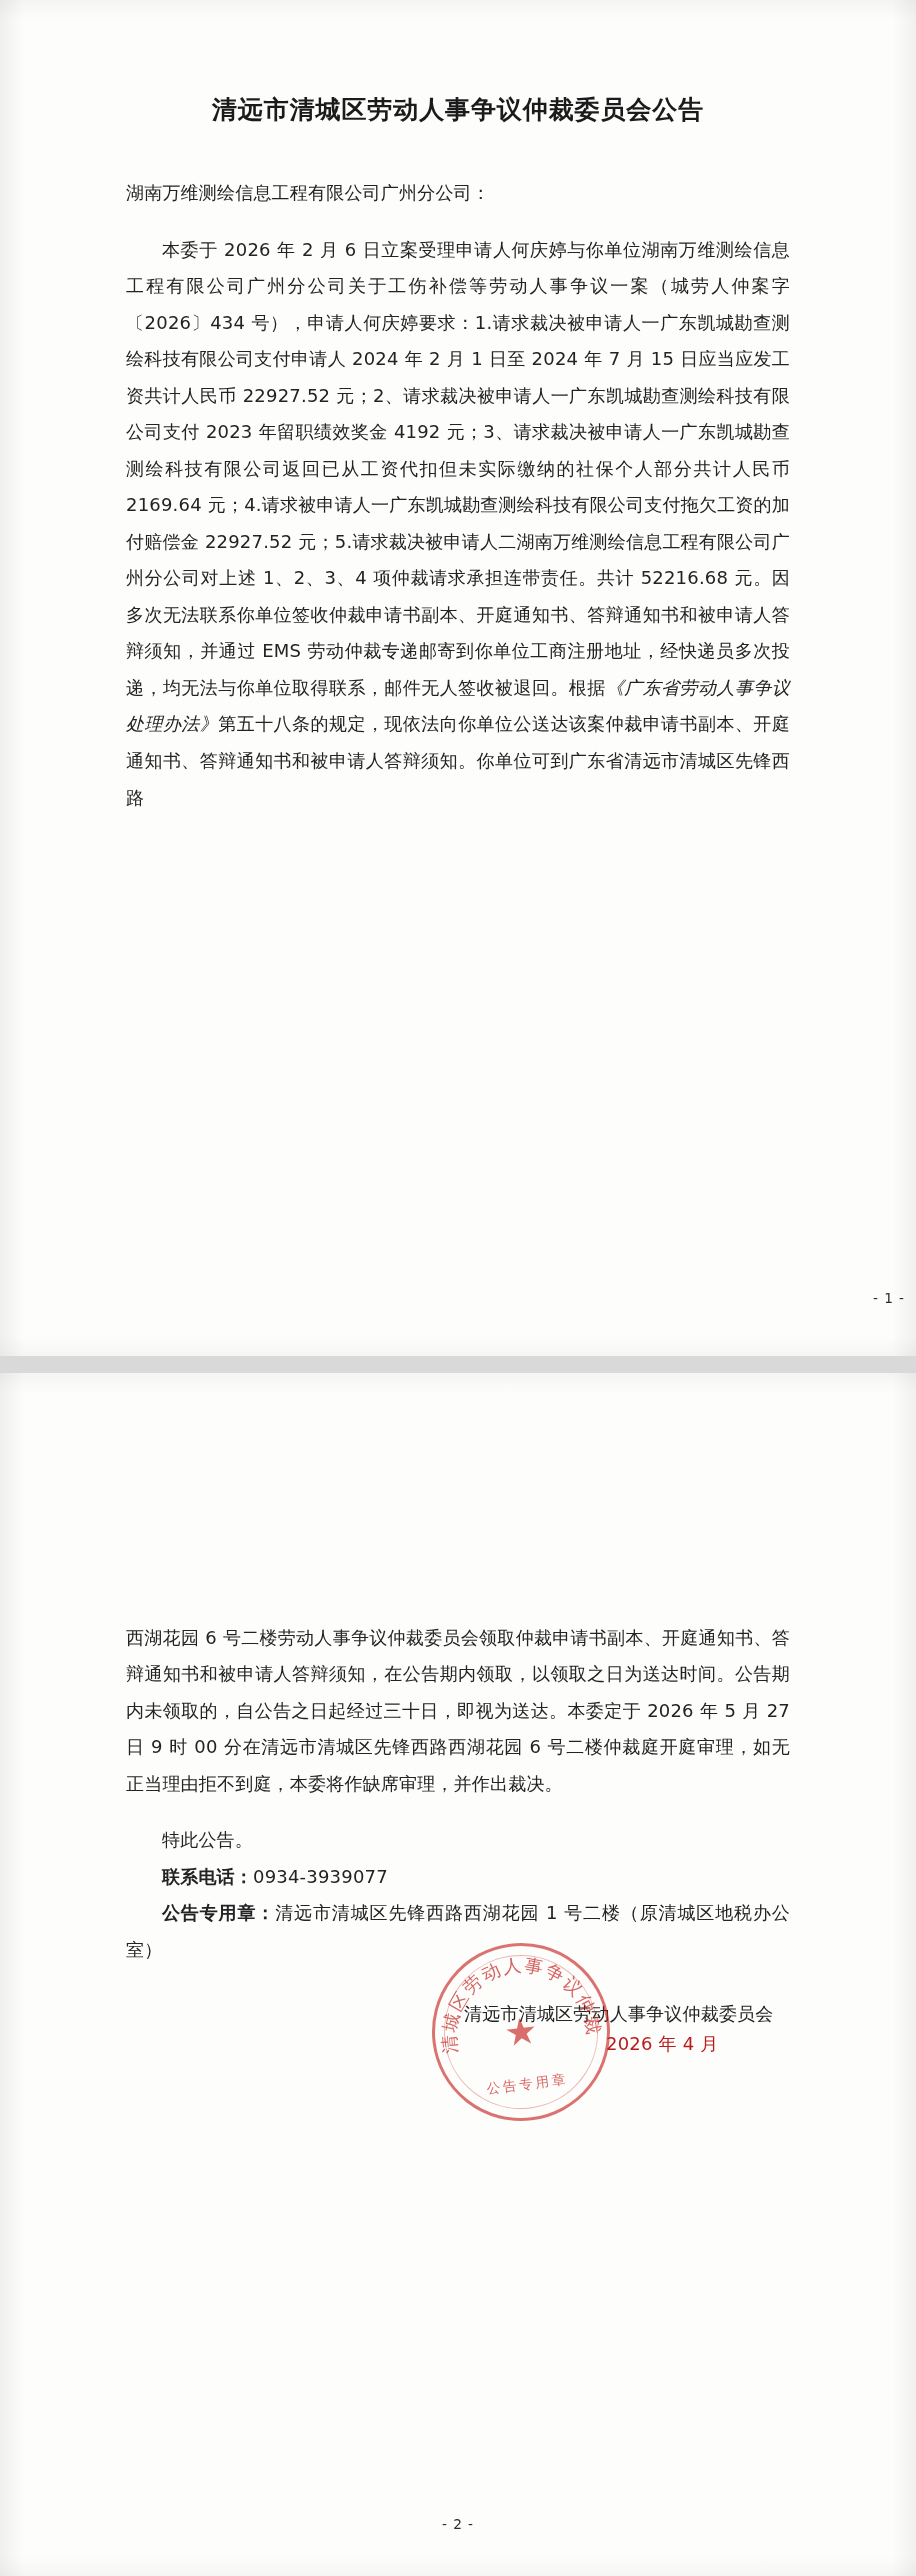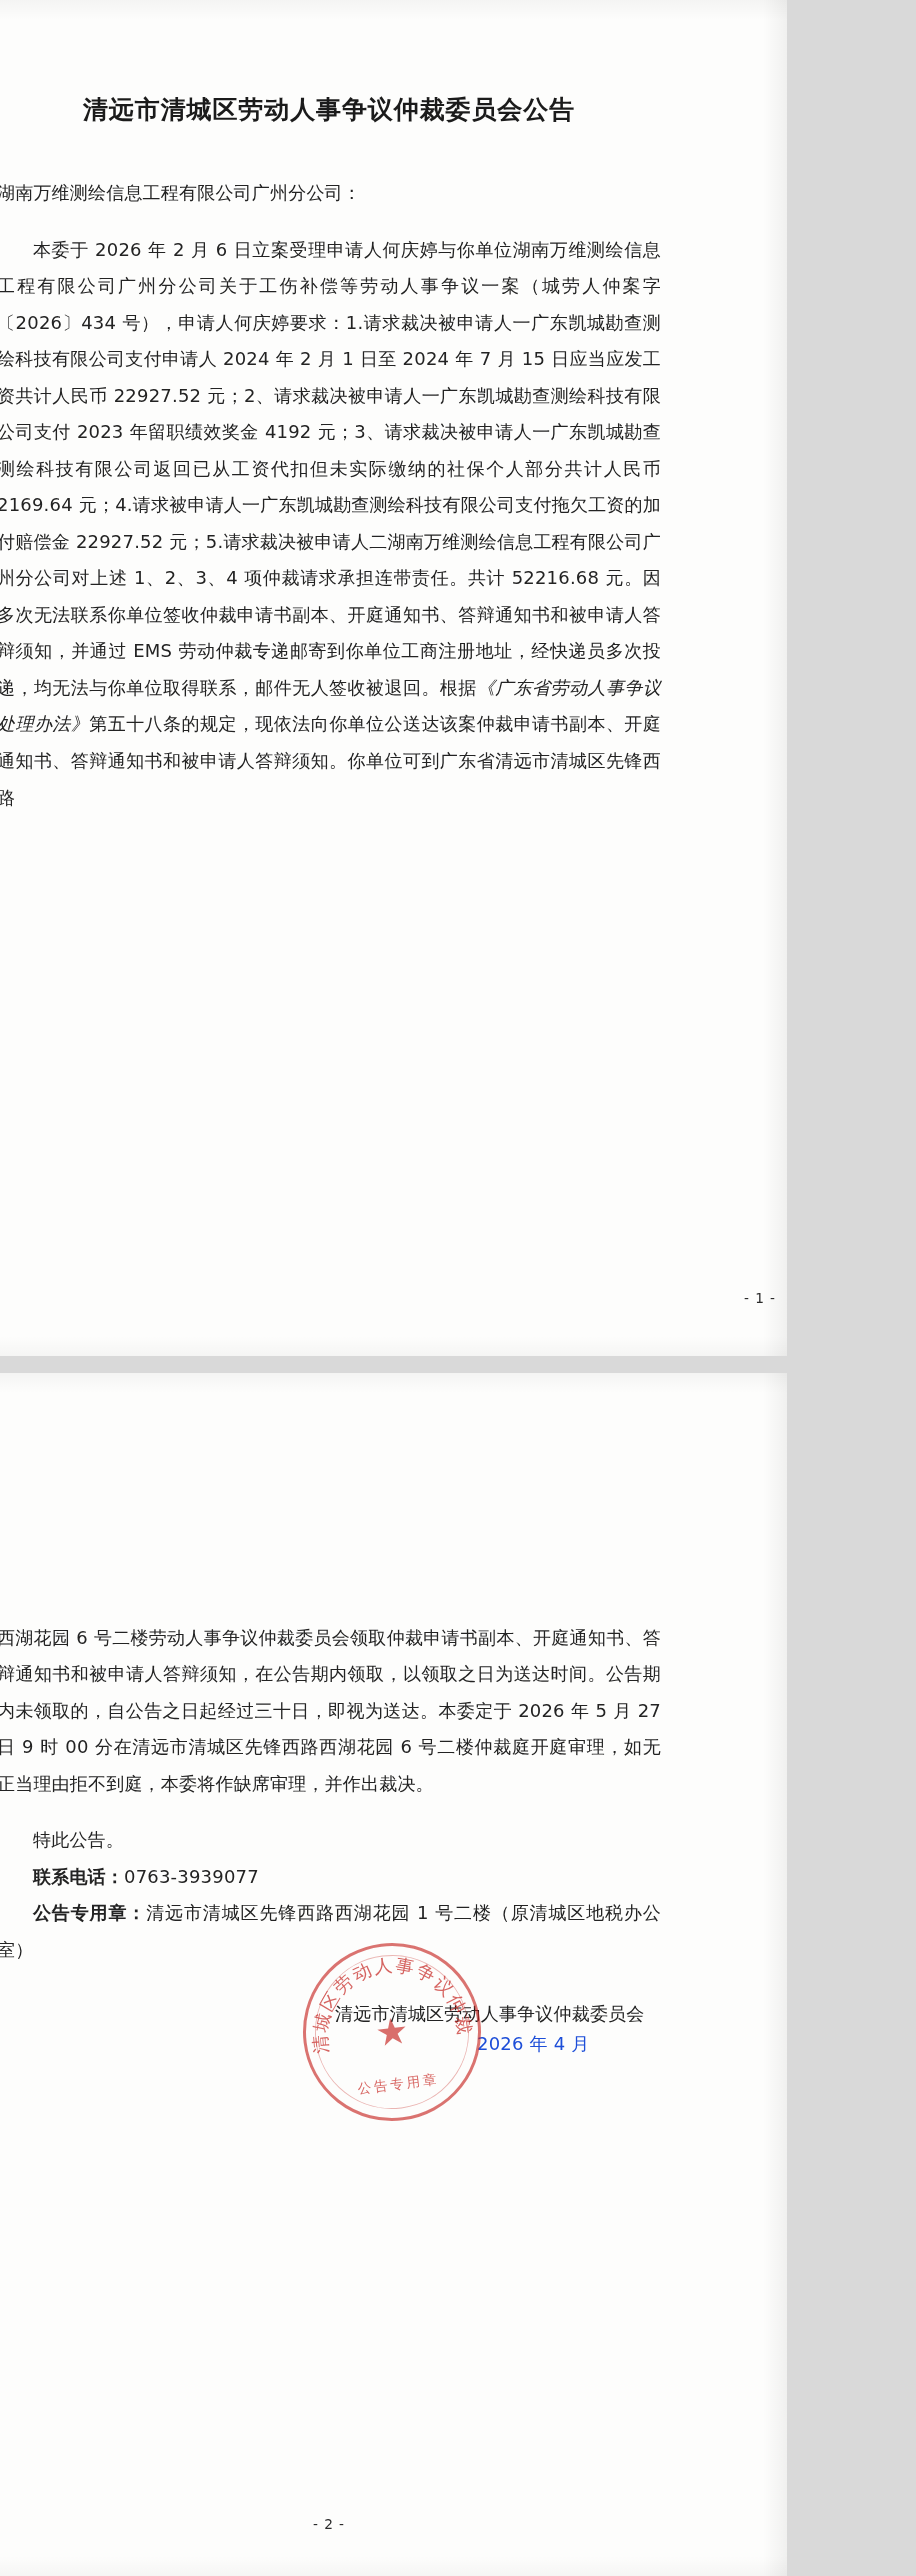--- a/index.html
+++ b/index.html
@@ -5,24 +5,24 @@
   html, body {
     margin: 0;
     padding: 0;
     background: #d9d9d9;
   }
   body {
     width: 916px;
     font-family: "DejaVu Sans", "Liberation Sans", sans-serif;
   }
   .doc-wrap {
-    width: 787px;
+    width: 896px;
     display: flex;
     flex-direction: column;
-    align-items: flex-end;
+    align-items: flex-start;
   }
   .page {
     position: relative;
     width: 916px;
     background: #fdfdfc;
     box-sizing: border-box;
     overflow: hidden;
   }
   .page-1 {
     height: 1356px;
@@ -115,21 +115,21 @@
     padding-right: 16.5px;
   }
   .sig-line {
     font-size: 18px;
     line-height: 2.0;
     color: #232323;
     letter-spacing: 0.2px;
   }
   .sig-date {
     font-size: 18px;
-    color: #1d4ed8;
+    color: #b91c1c;
     letter-spacing: 0.2px;
     padding-right: 55px;
   }
   
   .seal {
     position: absolute;
     width: 172px;
     height: 172px;
     right: 180px;
     top: -53px;
@@ -195,21 +195,21 @@
     <div class="page-num page-num-1">- 1 -</div>
   </div>
 
   <div class="gap"></div>
 
   <div class="page page-2">
     <div class="content p2-top">
       <div class="body-text">
         <p class="para">西湖花园 6 号二楼劳动人事争议仲裁委员会领取仲裁申请书副本、开庭通知书、答辩通知书和被申请人答辩须知，在公告期内领取，以领取之日为送达时间。公告期内未领取的，自公告之日起经过三十日，即视为送达。本委定于 2026 年 5 月 27 日 9 时 00 分在清远市清城区先锋西路西湖花园 6 号二楼仲裁庭开庭审理，如无正当理由拒不到庭，本委将作缺席审理，并作出裁决。</p>
         <p class="para indent2">特此公告。</p>
-        <p class="contact-line"><b>联系电话：</b><span>0763-3939077</span></p>
+        <p class="contact-line"><b>联系电话：</b><span>0934-3939077</span></p>
         <p class="contact-line"><b>公告专用章：</b><span>清远市清城区先锋西路西湖花园 1 号二楼（原清城区地税办公室）</span></p>
       </div>
 
       <div class="sig-block">
         <div class="seal">
           <div class="seal-inner"></div>
           <svg class="seal-arc" viewBox="0 0 188 188">
             <defs>
               <path id="arcTop" d="M 22,100 A 72,72 0 0 1 166,100"></path>
             </defs>

